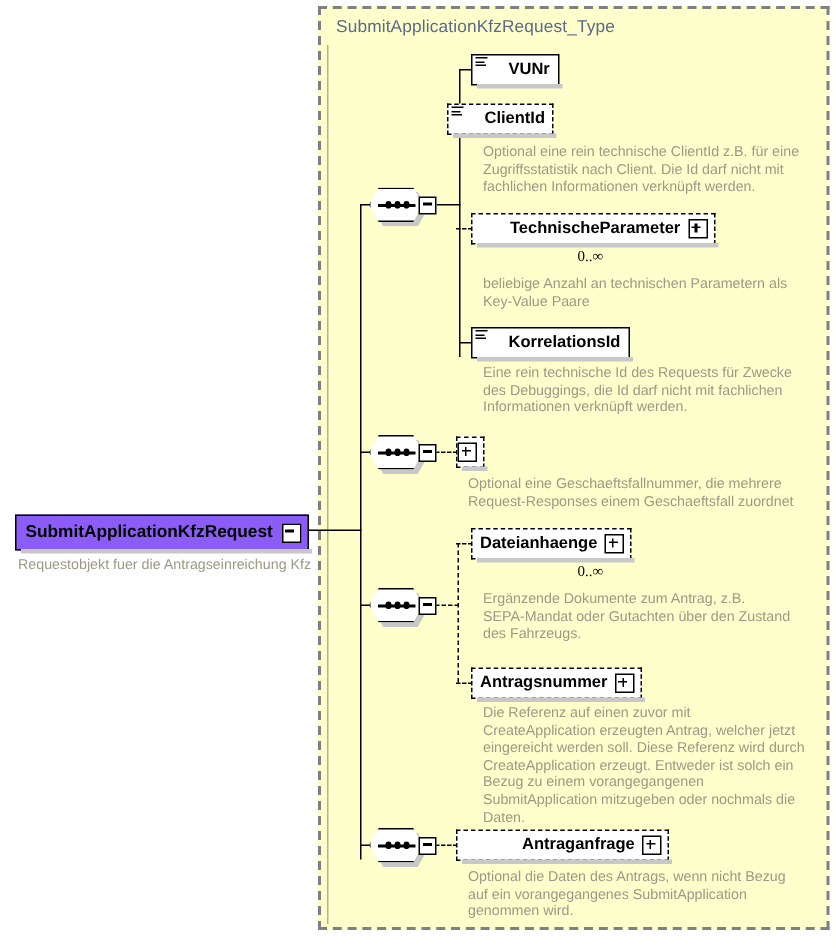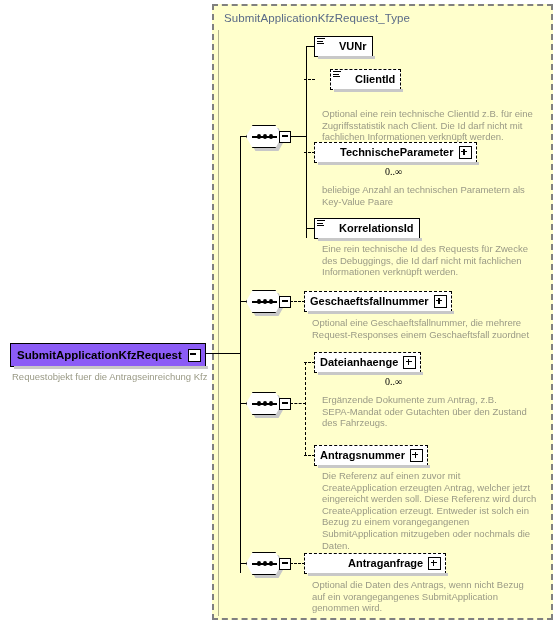--- a/index.html
+++ b/index.html
@@ -284,29 +284,29 @@
 <div class="node req has-simple" style="left:314px; top:36px;">
   <span class="simple-glyph">
     <i></i>
       <i></i>
       <i></i>
   </span>
   <span class="node-label">VUNr</span>
 </div>
 
 <div class="ln dash-h" style="left:304px; top:79px; width:11px;"></div>
-<div class="node opt has-simple" style="left:330px; top:69px;">
+<div class="node opt has-simple" style="left:298px; top:69px;">
   <span class="simple-glyph">
     <i></i>
       <i></i>
       <i></i>
   </span>
   <span class="node-label">ClientId</span>
 </div>
-<div class="annot" style="left:322px; top:96px; width:215px;margin-top:12px;">Optional eine rein technische ClientId z.B. für eine
+<div class="annot" style="left:322px; top:96px; width:215px;">Optional eine rein technische ClientId z.B. für eine
 Zugriffsstatistik nach Client. Die Id darf nicht mit
 fachlichen Informationen verknüpft werden.</div>
 
 <div class="ln dash-h" style="left:304px; top:152px; width:11px;"></div>
 <div class="node opt" style="left:314px; top:142px;padding-left:20px;">
   <span class="node-label">TechnischeParameter</span>
   <span class="expander"></span>
 </div>
 <div class="occurs" style="left:385px; top:166px;">0..∞</div>
 <div class="annot" style="left:322px; top:184px; width:215px;">beliebige Anzahl an technischen Parametern als
@@ -331,21 +331,20 @@
   <div class="bar"></div>
   <div class="dot d1"></div>
   <div class="dot d2"></div>
   <div class="dot d3"></div>
   <div class="toggle"></div>
 </div>
 <div class="ln h" style="left:240px; top:301px; width:8px;"></div>
 <div class="ln dash-h" style="left:290px; top:301px; width:15px;"></div>
 
 <div class="node opt" style="left:304px; top:291px;">
-  <span class="node-label">Geschaeftsfallnummer</span>
   <span class="expander"></span>
 </div>
 <div class="annot" style="left:312px; top:317px; width:225px;">Optional eine Geschaeftsfallnummer, die mehrere
 Request-Responses einem Geschaeftsfall zuordnet</div>
 
 <div class="seq" style="left:246px; top:392px;">
   <div class="oct-shadow"></div>
   <div class="oct"></div>
   <div class="bar"></div>
   <div class="dot d1"></div>

